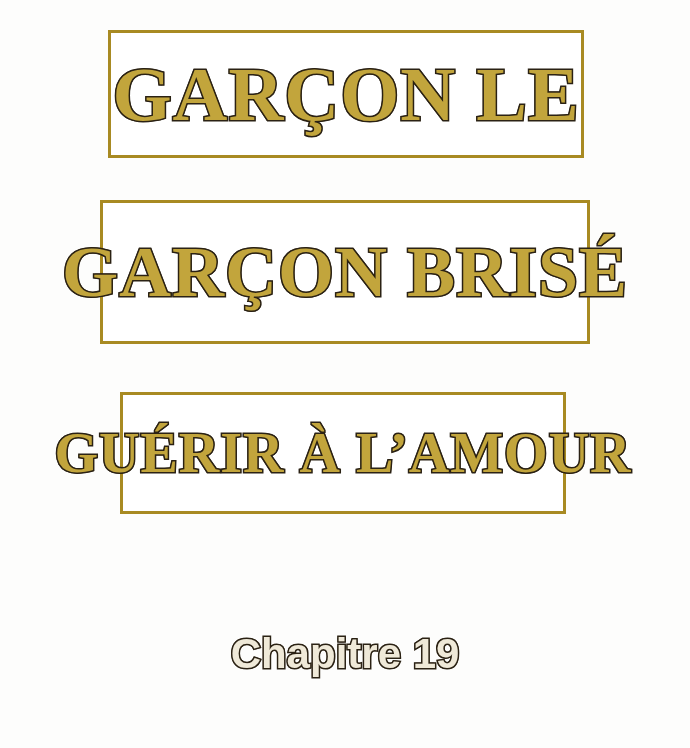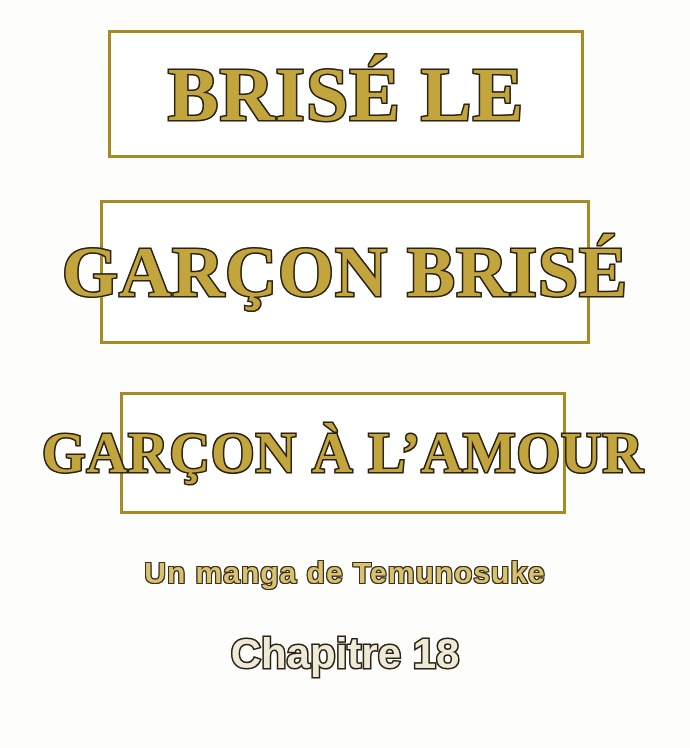--- a/index.html
+++ b/index.html
@@ -100,28 +100,27 @@
       -1px -1px 0 #2b2214;
     white-space: nowrap;
   }
 </style>
 </head>
 <body>
 
 <div class="page">
 
   <div class="title-box box-1">
-    <span class="title-text t1">BRISÉ LE</span>
+    <span class="title-text t1">GARÇON LE</span>
   </div>
 
   <div class="title-box box-2">
     <span class="title-text t2">GARÇON BRISÉ</span>
   </div>
 
   <div class="title-box box-3">
-    <span class="title-text t3">GARÇON À L’AMOUR</span>
+    <span class="title-text t3">GUÉRIR À L’AMOUR</span>
   </div>
 
-  <div class="author">Un manga de Temunosuke</div>
 
-  <div class="chapter">Chapitre 18</div>
+  <div class="chapter">Chapitre 19</div>
 
 </div>
 
 </body></html>

